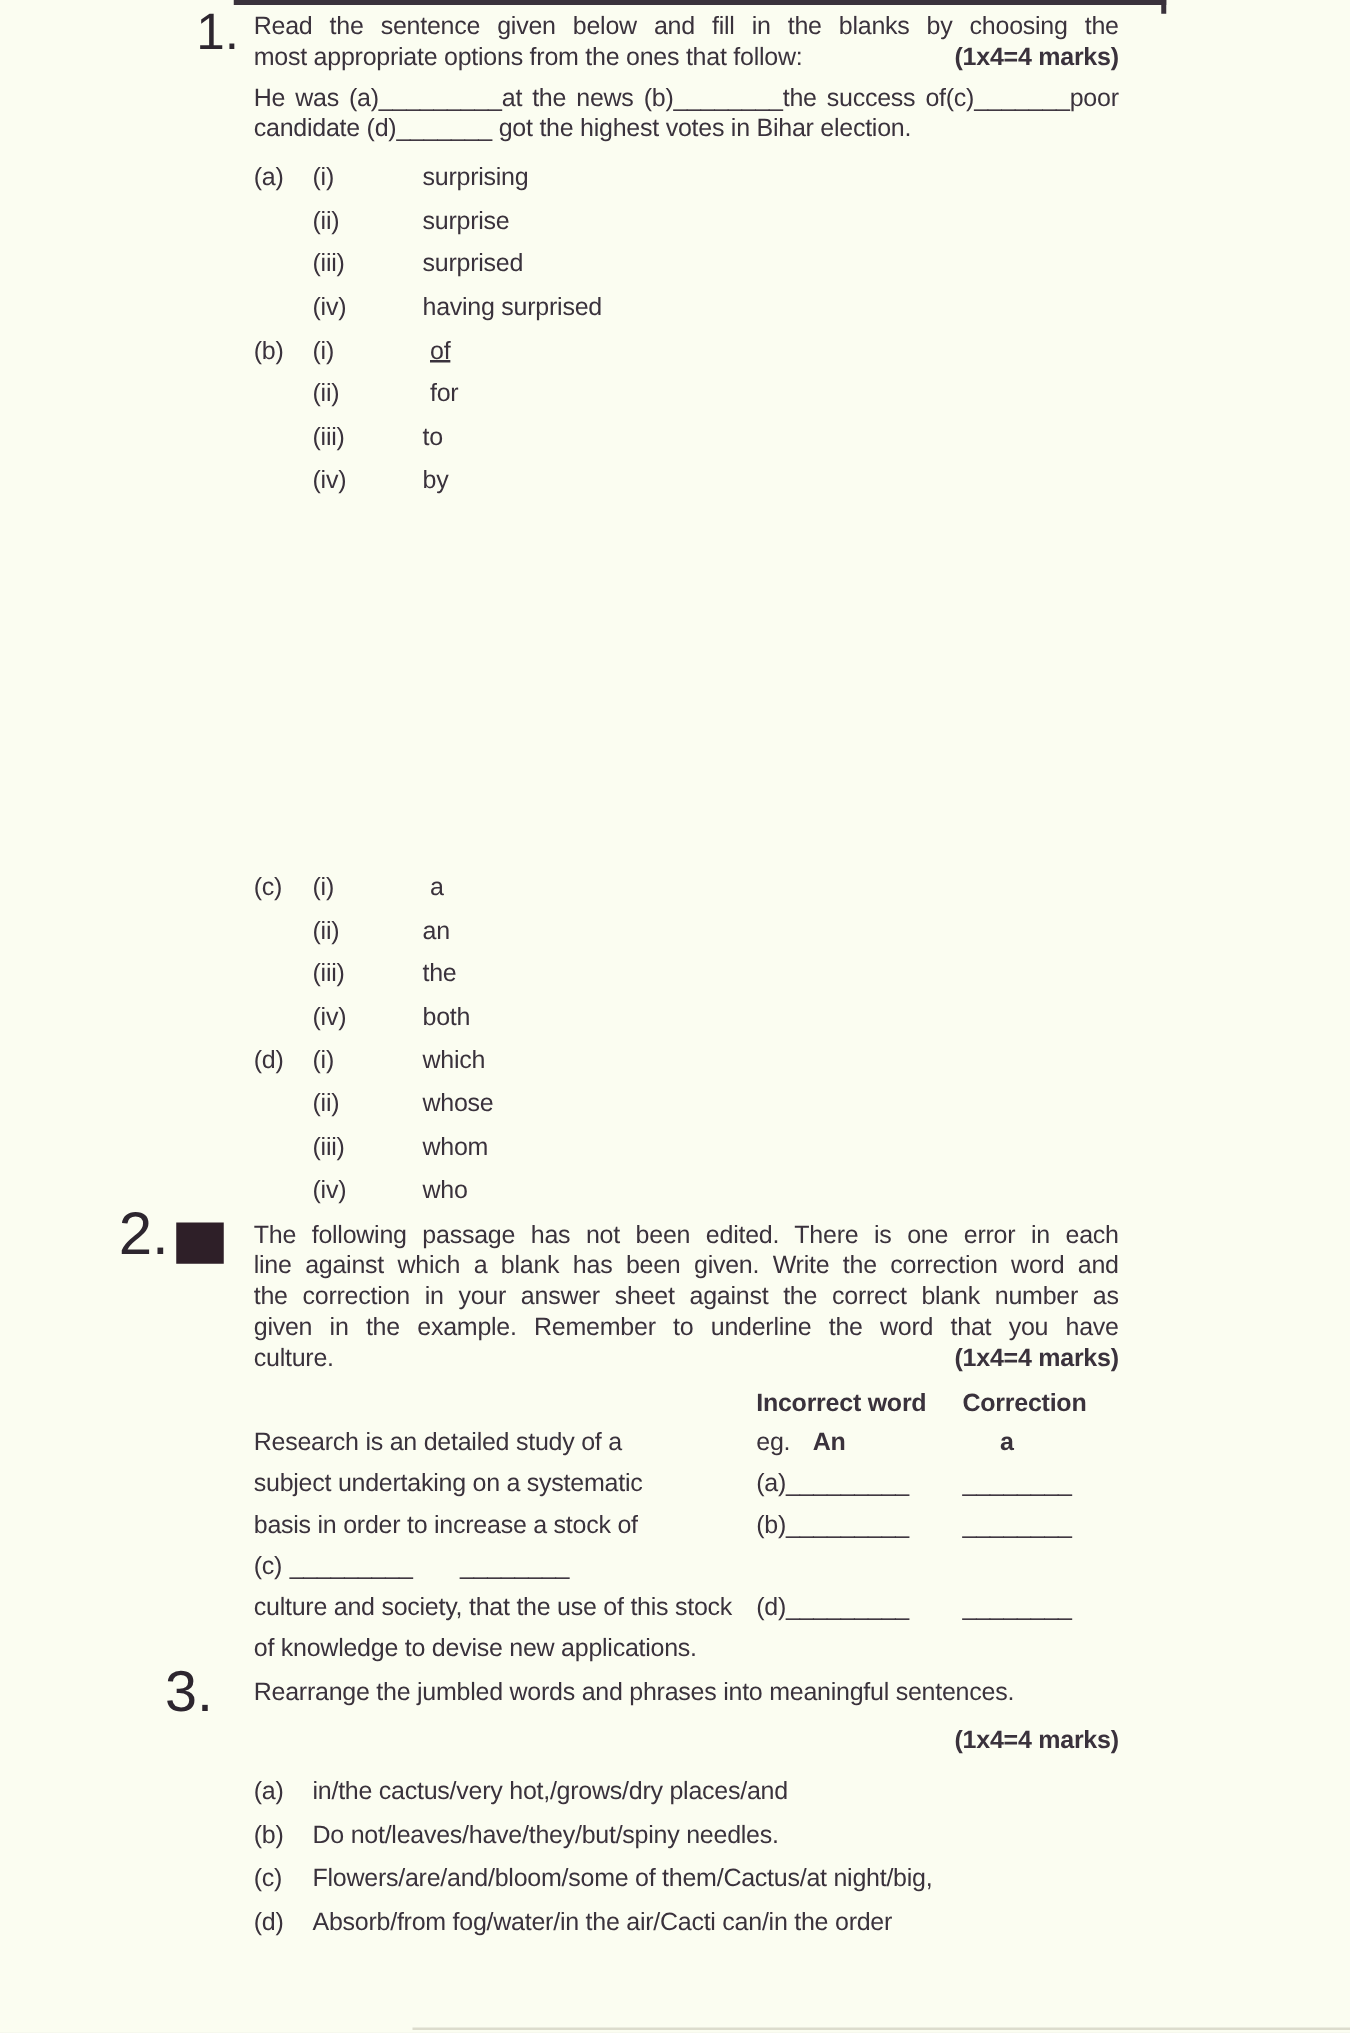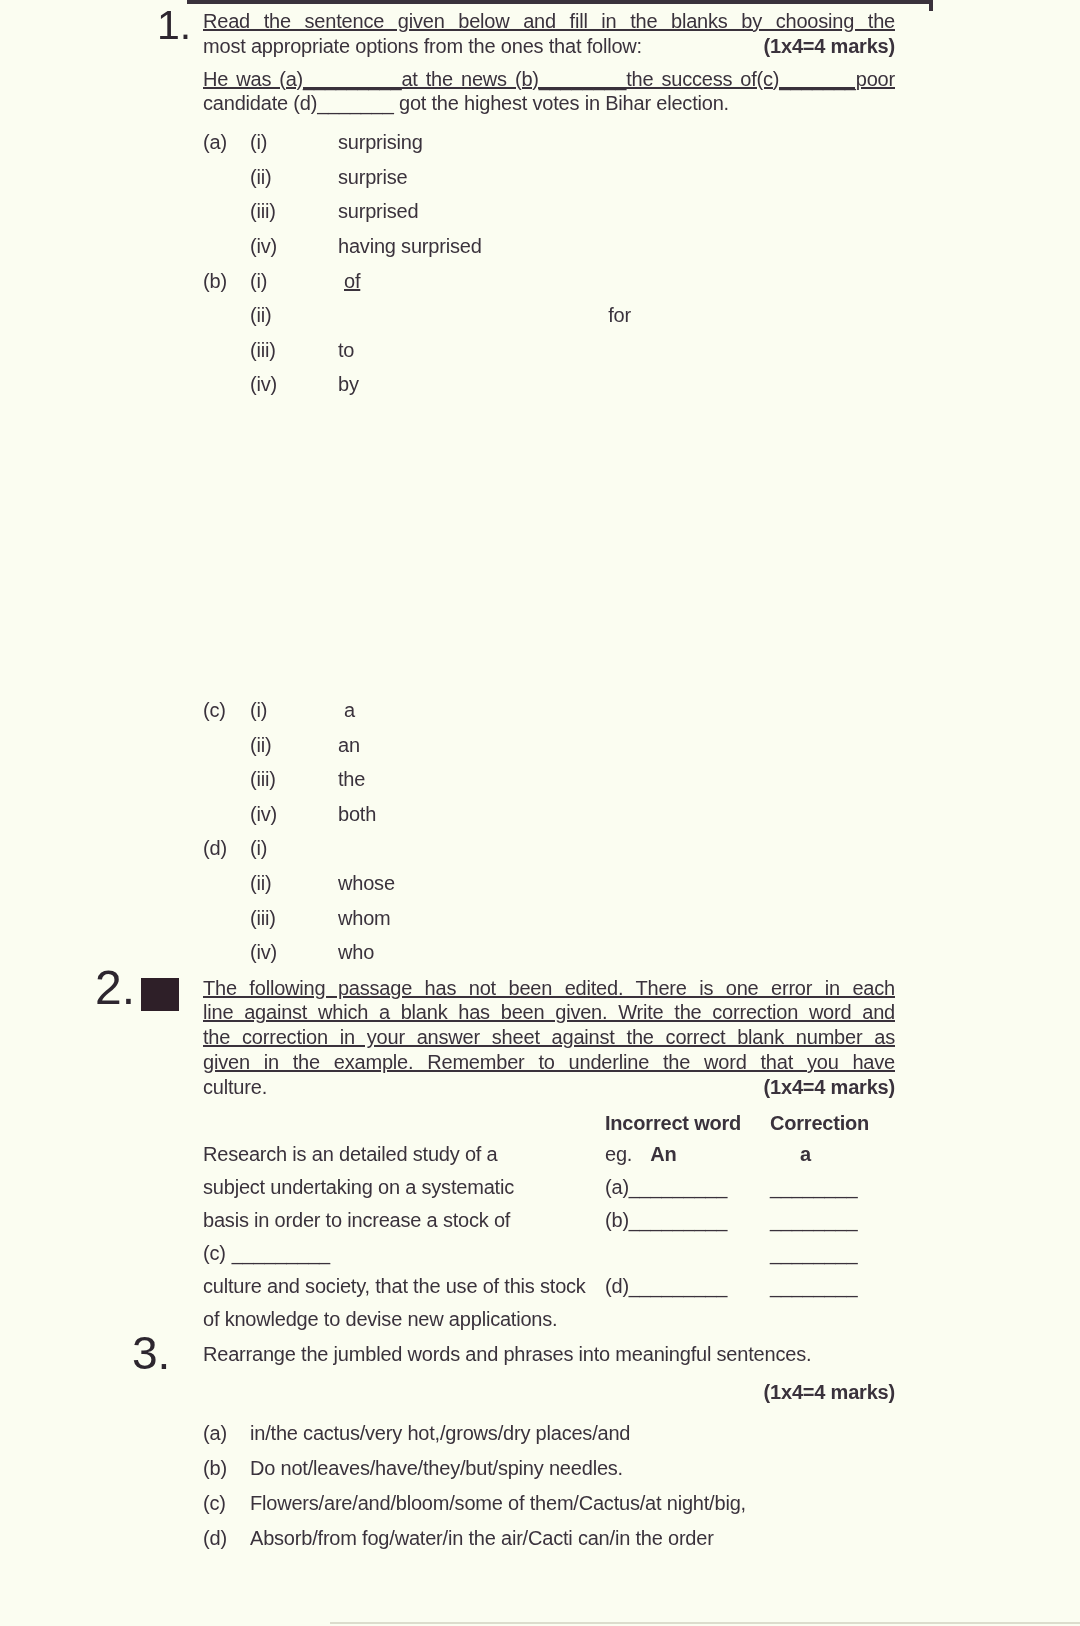--- a/index.html
+++ b/index.html
@@ -44,21 +44,20 @@
   .qnum-3{left:132px;top:-10px;font-size:46px;}
   .q2-square{
     position:absolute;left:141px;top:8px;
     width:38px;height:33px;background:#2e1f28;
   }
   .line{line-height:24.8px;}
   .jline{
     line-height:24.8px;
     text-align:justify;
     text-align-last:justify;
-    text-decoration:underline;
   }
   .split-line{
     line-height:24.8px;
     display:flex;justify-content:space-between;align-items:baseline;
   }
   b,.bold{font-weight:700;}
   .gap-sm{height:8px;}
   .gap-opt{height:9px;}
   .big-gap{height:291px;}
   .opt-row{
@@ -66,21 +65,20 @@
     line-height:34.6px;
     align-items:baseline;
   }
   .opt-row .g{flex:0 0 47px;}
   .opt-row .n{flex:0 0 46px;}
   .opt-row .t{flex:1 1 auto;margin-left:42px;}
   .tbl-row{
     display:flex;
     line-height:33px;
     align-items:baseline;
-    justify-content:space-between;
   }
   .tbl-row .c1{flex:0 0 402px;}
   .tbl-row .c2{flex:0 0 165px;}
   .tbl-row .c3{flex:0 0 125px;}
   .tbl-header{line-height:30px;margin-top:8px;}
   .eg-word{margin-left:18px;}
   .corr-eg{padding-left:30px;}
   .q3-marks{
     text-align:right;
     line-height:36px;
@@ -141,21 +139,21 @@
     </div>
 
     <div class="opt-row">
       <span class="g">(b)</span>
       <span class="n">(i)</span>
       <span class="t" style="padding-left:6px;text-decoration:underline;">of</span>
     </div>
     <div class="opt-row">
       <span class="g"></span>
       <span class="n">(ii)</span>
-      <span class="t" style="padding-left:6px;text-align:center;">for</span>
+      <span class="t" style="padding-left:6px;">for</span>
     </div>
     <div class="opt-row">
       <span class="g"></span>
       <span class="n">(iii)</span>
       <span class="t">to</span>
     </div>
     <div class="opt-row">
       <span class="g"></span>
       <span class="n">(iv)</span>
       <span class="t">by</span>
@@ -180,20 +178,21 @@
     </div>
     <div class="opt-row">
       <span class="g"></span>
       <span class="n">(iv)</span>
       <span class="t">both</span>
     </div>
 
     <div class="opt-row">
       <span class="g">(d)</span>
       <span class="n">(i)</span>
+      <span class="t">which</span>
     </div>
     <div class="opt-row">
       <span class="g"></span>
       <span class="n">(ii)</span>
       <span class="t">whose</span>
     </div>
     <div class="opt-row">
       <span class="g"></span>
       <span class="n">(iii)</span>
       <span class="t">whom</span>

